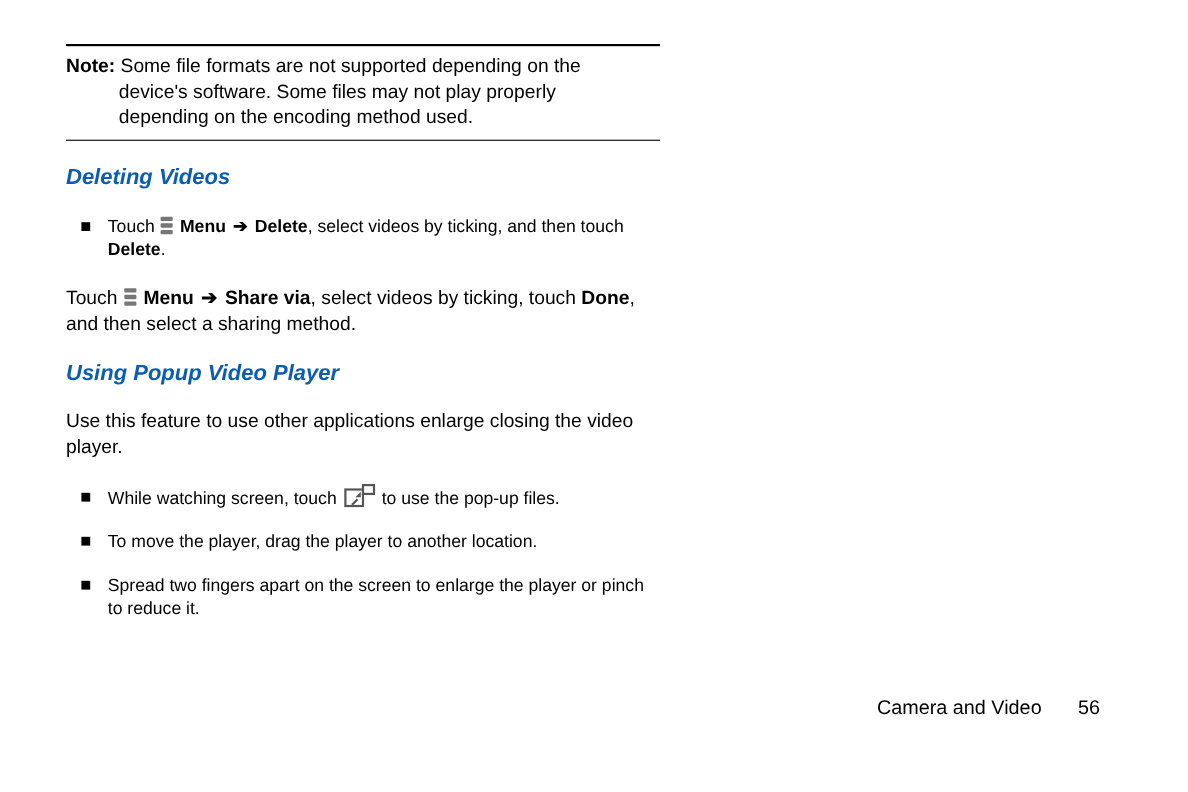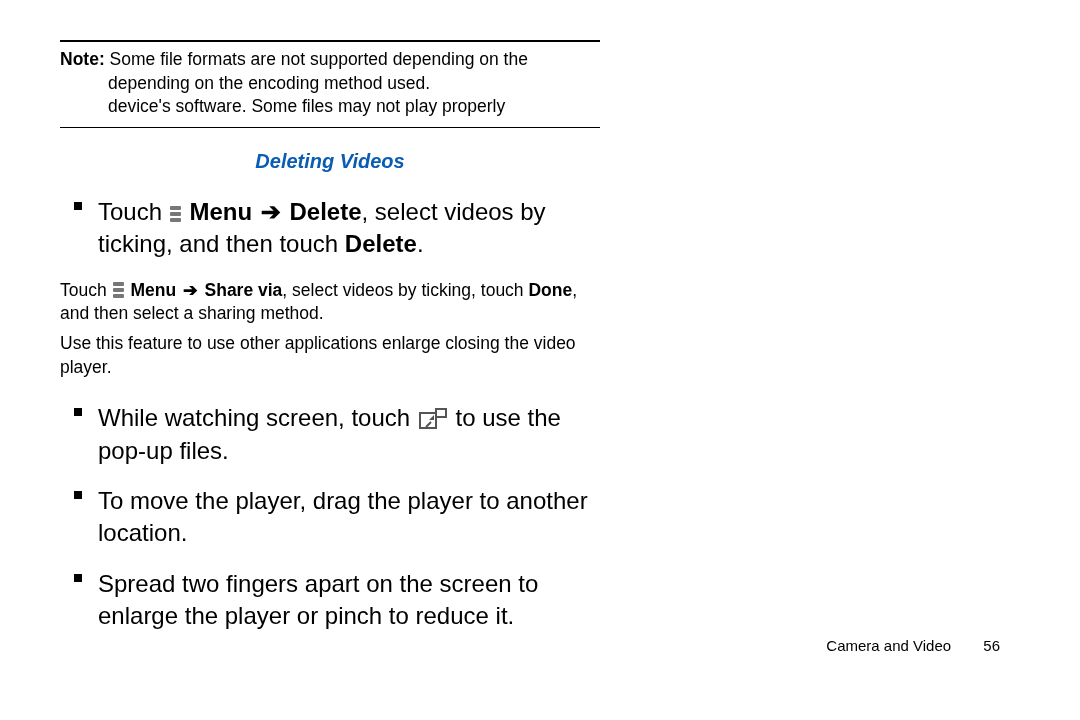--- a/index.html
+++ b/index.html
@@ -43,29 +43,28 @@
     display: block;
     padding-left: 48px;
   }
   .section-heading {
     font-family: Arial, Helvetica, sans-serif;
     font-weight: bold;
     font-style: italic;
     color: #0a5db2;
     font-size: 20px;
     margin: 22px 0 12px 0;
-    text-align: center;
   }
   .body-para {
     font-size: 17.5px;
     line-height: 1.35;
-    margin: 4px 0 6px 0;
+    margin: 20px 0 6px 0;
   }
   .square-list {
-    font-size: 24px;
+    font-size: 16px;
     line-height: 1.35;
     padding: 0 0 0 38px;
     margin: 23px 0 4px 0;
     list-style: none;
   }
   .square-list > li {
     position: relative;
     margin: 0 0 18px 0;
   }
   .square-list > li::before {
@@ -154,54 +153,55 @@
     top: -2px;
     width: 0;
     height: 0;
     border-left: 5px solid transparent;
     border-bottom: 5px solid #555;
   }
   .footer {
     position: absolute;
     bottom: 38px;
     right: 80px;
-    font-size: 15px;
+    font-size: 18px;
   }
   .footer .pg {
     display: inline-block;
     margin-left: 28px;
   }
 </style>
 </head>
 <body>
 
 <div class="page">
   <div class="content-col">
 
     <hr class="hr-thick">
 
     <div class="note-block">
       <span class="note-label">Note:</span><span> Some file formats are not supported depending on the</span>
+      <span class="note-indent">device's software. Some files may not play properly</span>
       <span class="note-indent">depending on the encoding method used.</span>
-      <span class="note-indent">device's software. Some files may not play properly</span>
     </div>
 
     <hr class="hr-thin">
 
     <div class="section-heading">Deleting Videos</div>
     <ul class="square-list">
       <li>
         <span>Touch </span><span class="menu-icon"><span></span><span></span><span></span></span><span class="bold"> Menu </span><span class="arrow">➔</span><span class="bold"> Delete</span><span>, select videos by ticking, and then touch </span><span class="bold">Delete</span><span>.</span>
       </li>
     </ul>
 
     <div class="body-para">
       <span>Touch </span><span class="menu-icon"><span></span><span></span><span></span></span><span class="bold"> Menu </span><span class="arrow">➔</span><span class="bold"> Share via</span><span>, select videos by ticking, touch </span><span class="bold">Done</span><span>, and then select a sharing method.</span>
     </div>
 
+    <div class="section-heading">Using Popup Video Player</div>
     <div class="body-para">Use this feature to use other applications enlarge closing the video player.</div>
     <ul class="square-list">
       <li>
         <span>While watching screen, touch </span><span class="popup-icon"><span class="big"></span><span class="arr"></span><span class="small"></span></span><span> to use the pop-up files.</span>
       </li>
       <li>
         <span>To move the player, drag the player to another location.</span>
       </li>
       <li>
         <span>Spread two fingers apart on the screen to enlarge the player or pinch to reduce it.</span>

